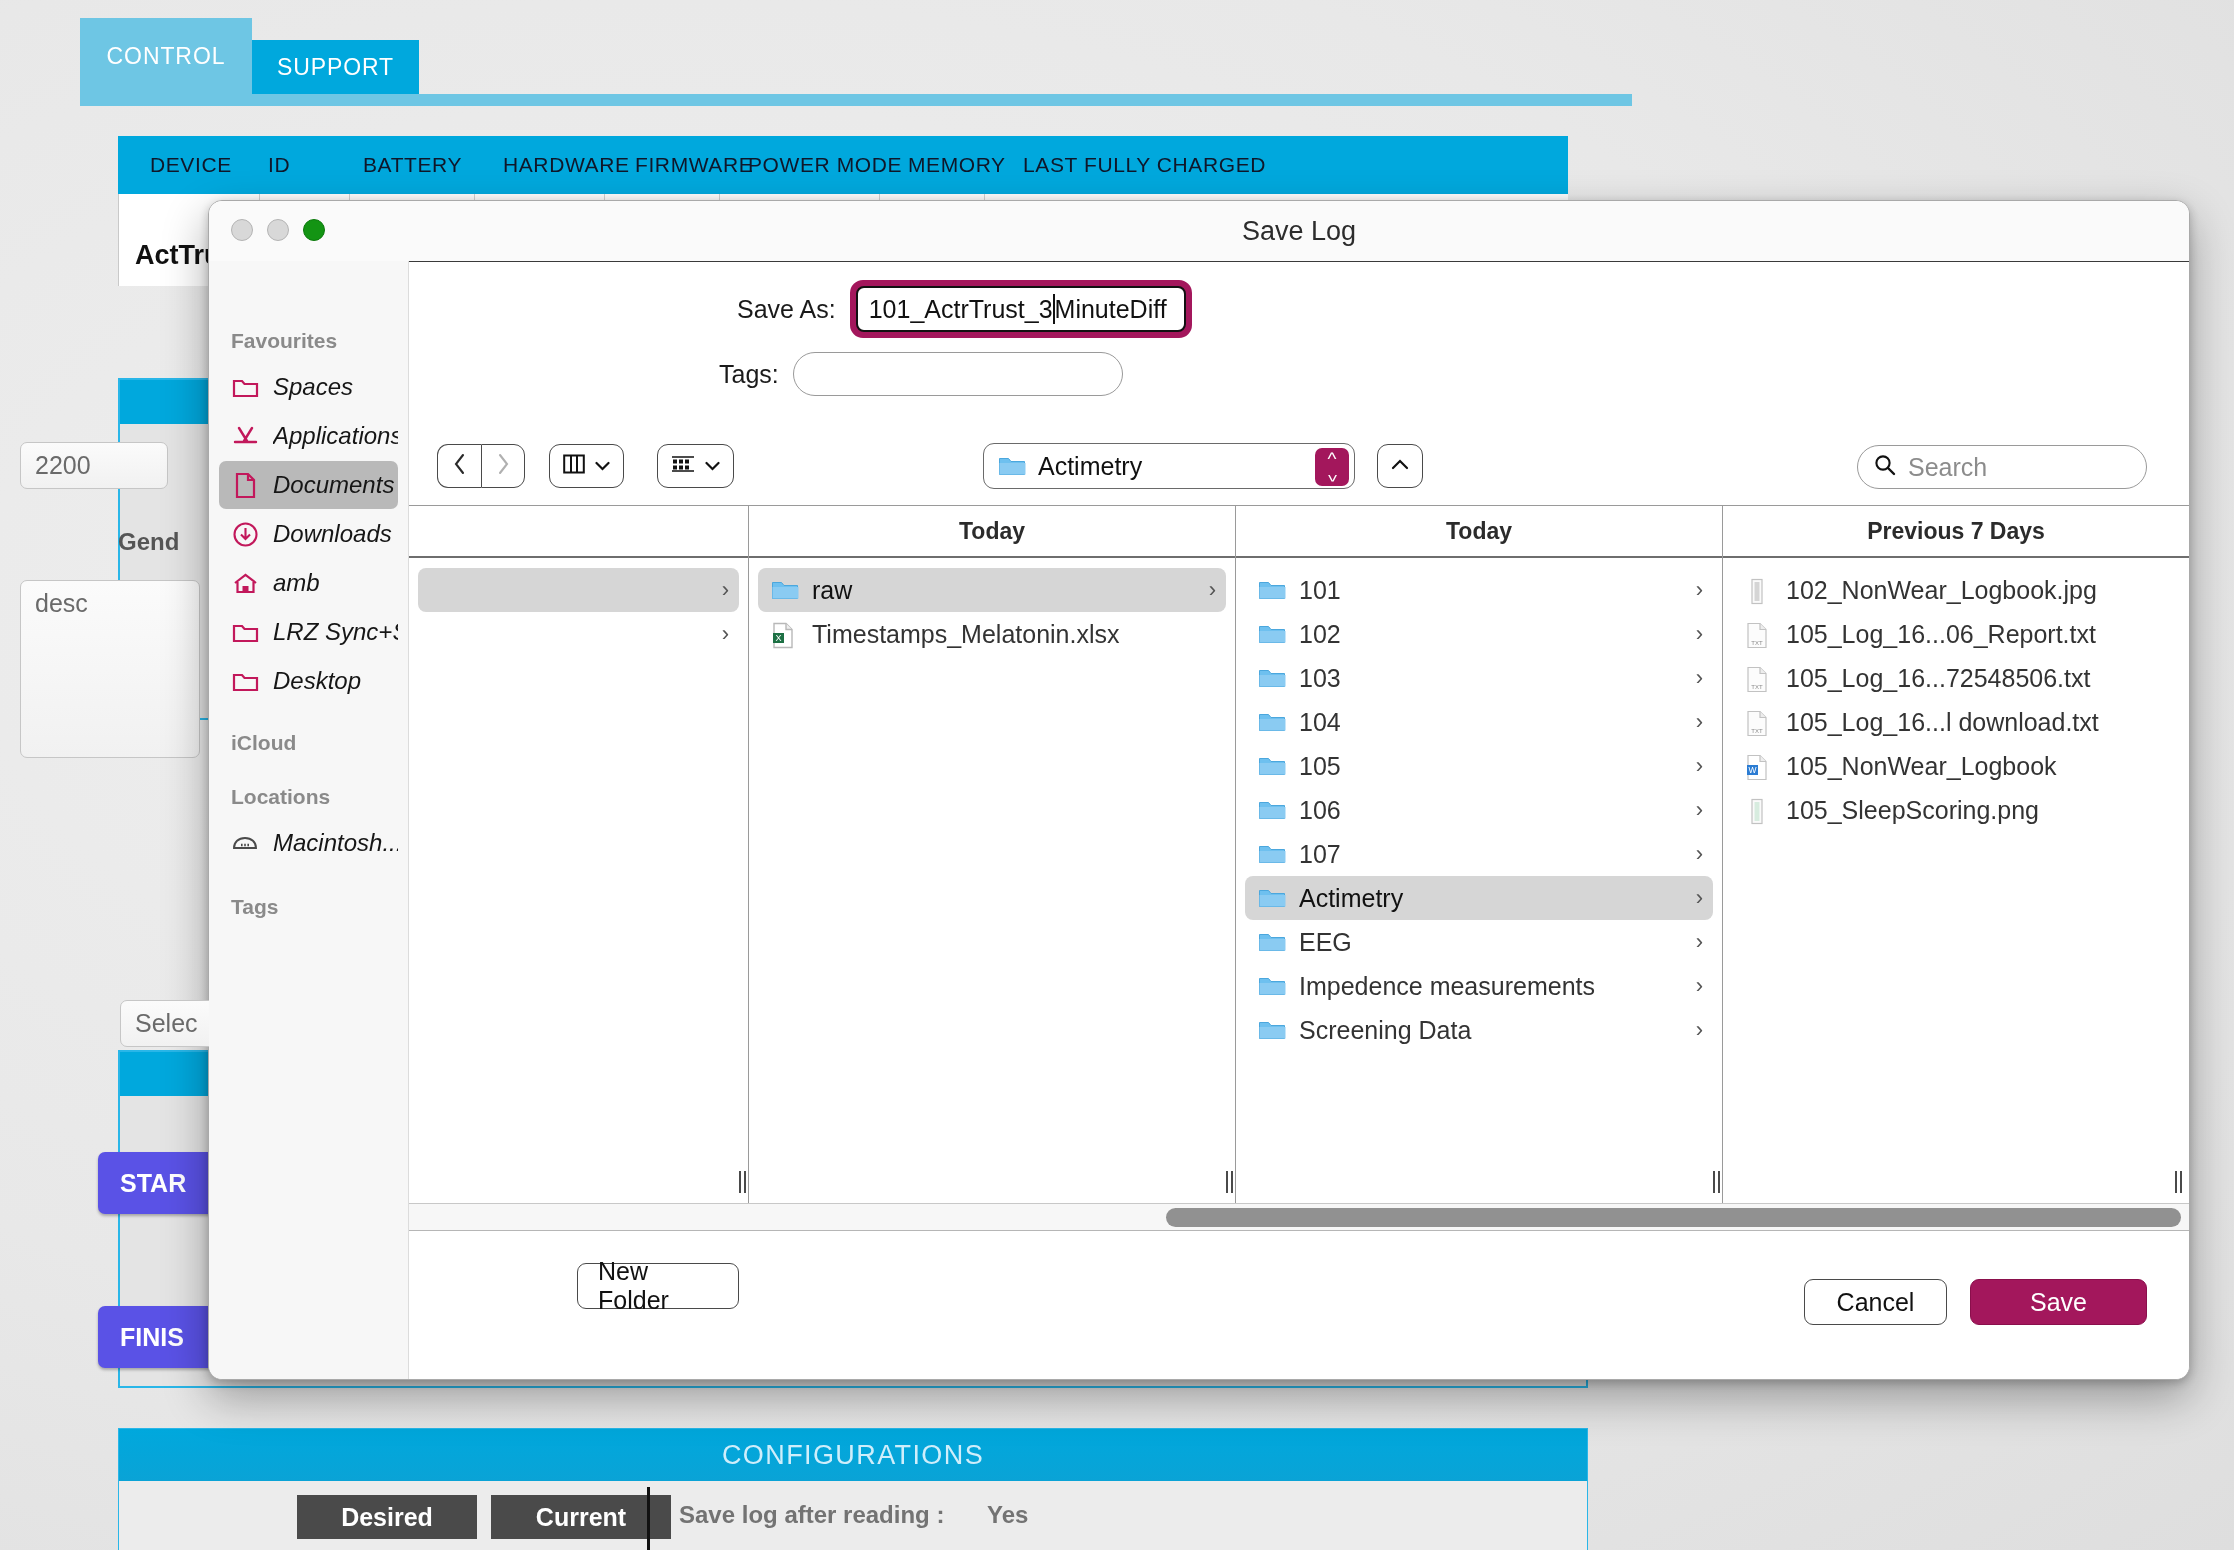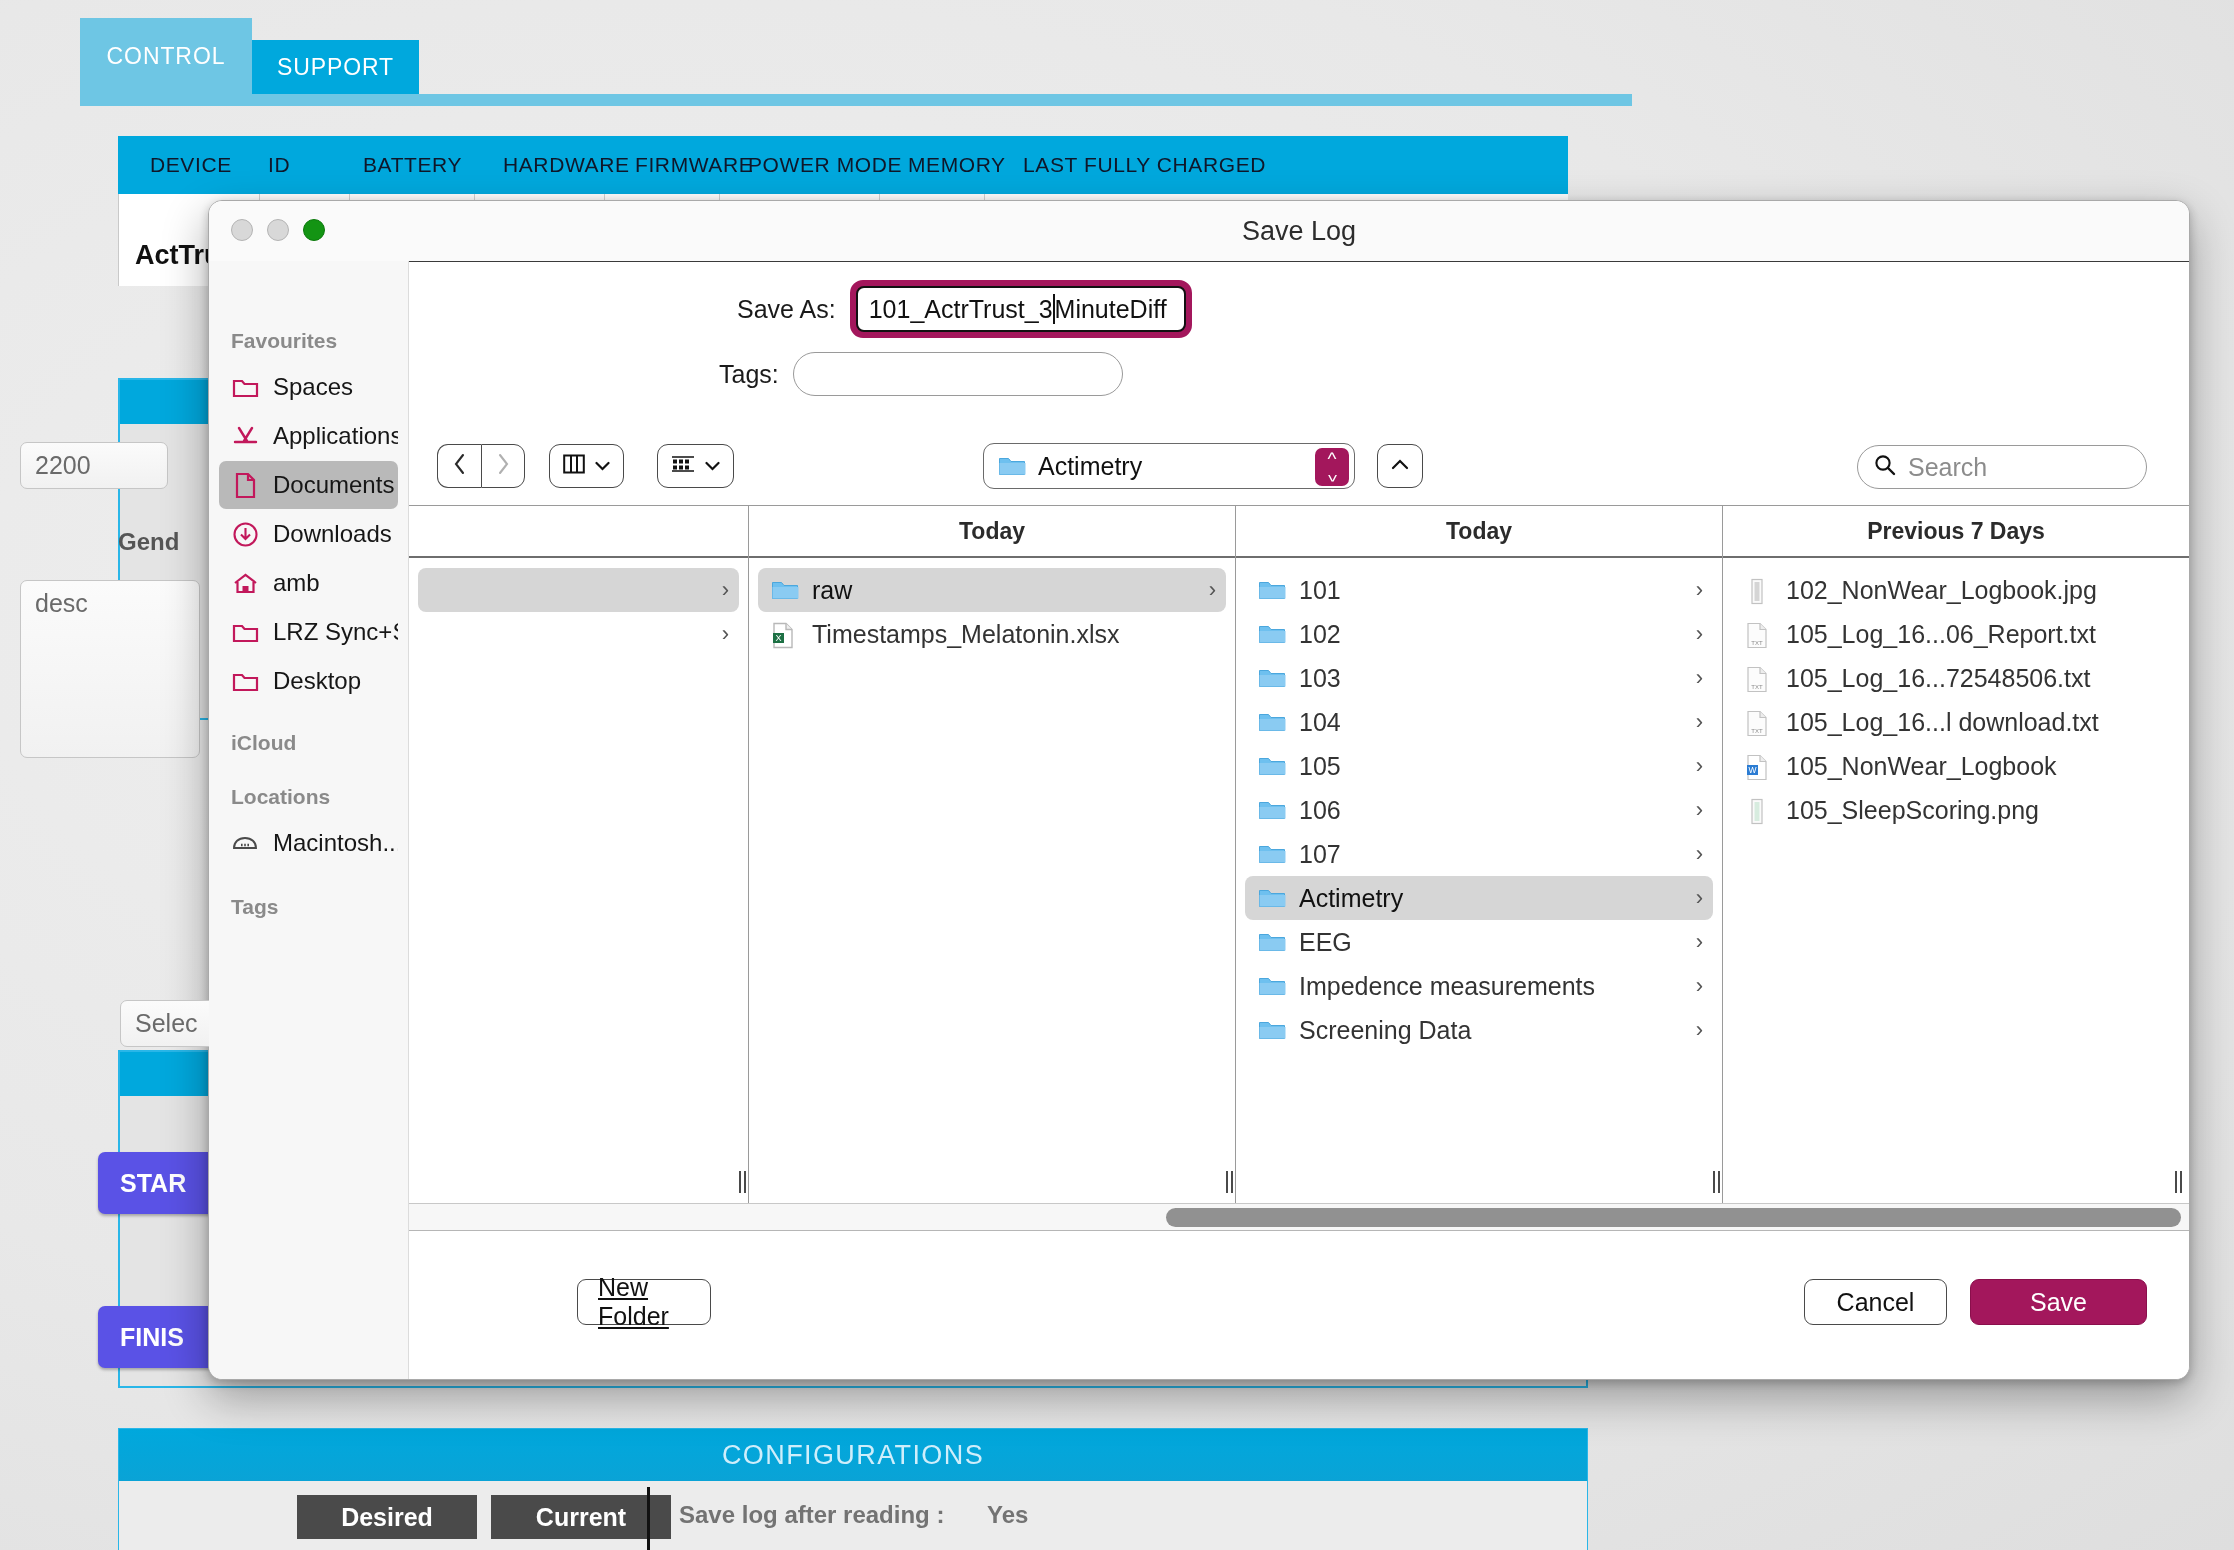--- a/index.html
+++ b/index.html
@@ -82,21 +82,21 @@
     background:#f7f7f7; border-right:1px solid #dcdcdc; padding-top:52px; z-index:5;
   }
   .sb-group { color:#8a8a8a; font-weight:bold; font-size:21px; padding:0 0 0 22px; margin:16px 0 10px; }
   .sb-item {
     display:flex; align-items:center; gap:14px; height:48px;
     margin:1px 10px; padding-left:12px; border-radius:7px; font-size:24px; color:#161616;
   }
   .sb-item.sel { background:#b9b9b9; }
   .sb-ico { width:28px; height:28px; flex:0 0 28px; display:flex; align-items:center; justify-content:center; }
   .sb-ico svg { display:block; }
-  .sb-txt { white-space:nowrap; overflow:hidden; }
+  .sb-txt { white-space:nowrap; overflow:hidden;font-style:italic; }
 
   .dlg-main { position:absolute; left:200px; right:0; top:60px; bottom:0; }
   .dlg-topform { position:relative; height:170px; background:#fff; border-top:1px solid #3a3a3a; }
   .form-row { position:absolute; display:flex; align-items:center; }
   .form-lbl { font-size:25px; color:#1a1a1a; margin-right:14px; }
   .saveas-ring {
     border:6px solid #a3175c; border-radius:13px; padding:0; background:#a3175c;
   }
   .saveas-box {
     width:330px; height:46px; background:#fff; border:2px solid #111; border-radius:8px;
@@ -607,21 +607,21 @@
               <i></i>
             </span>
         </div>
       </div>
 
       <div class="hscroll-zone">
         <div class="hscroll-thumb"></div>
       </div>
 
       <div class="dlg-footer">
-        <div class="btn btn-plain" style="left:168px; top:48px; width:134px;text-decoration:underline;">New Folder</div>
+        <div class="btn btn-plain" style="left:168px; top:32px; width:162px;">New Folder</div>
         <div class="btn btn-plain" style="right:242px; top:48px; width:143px;">Cancel</div>
         <div class="btn btn-save" style="right:42px; top:48px; width:177px;">Save</div>
       </div>
 
     </div>
   </div>
 
 </div>
 
 </body></html>

